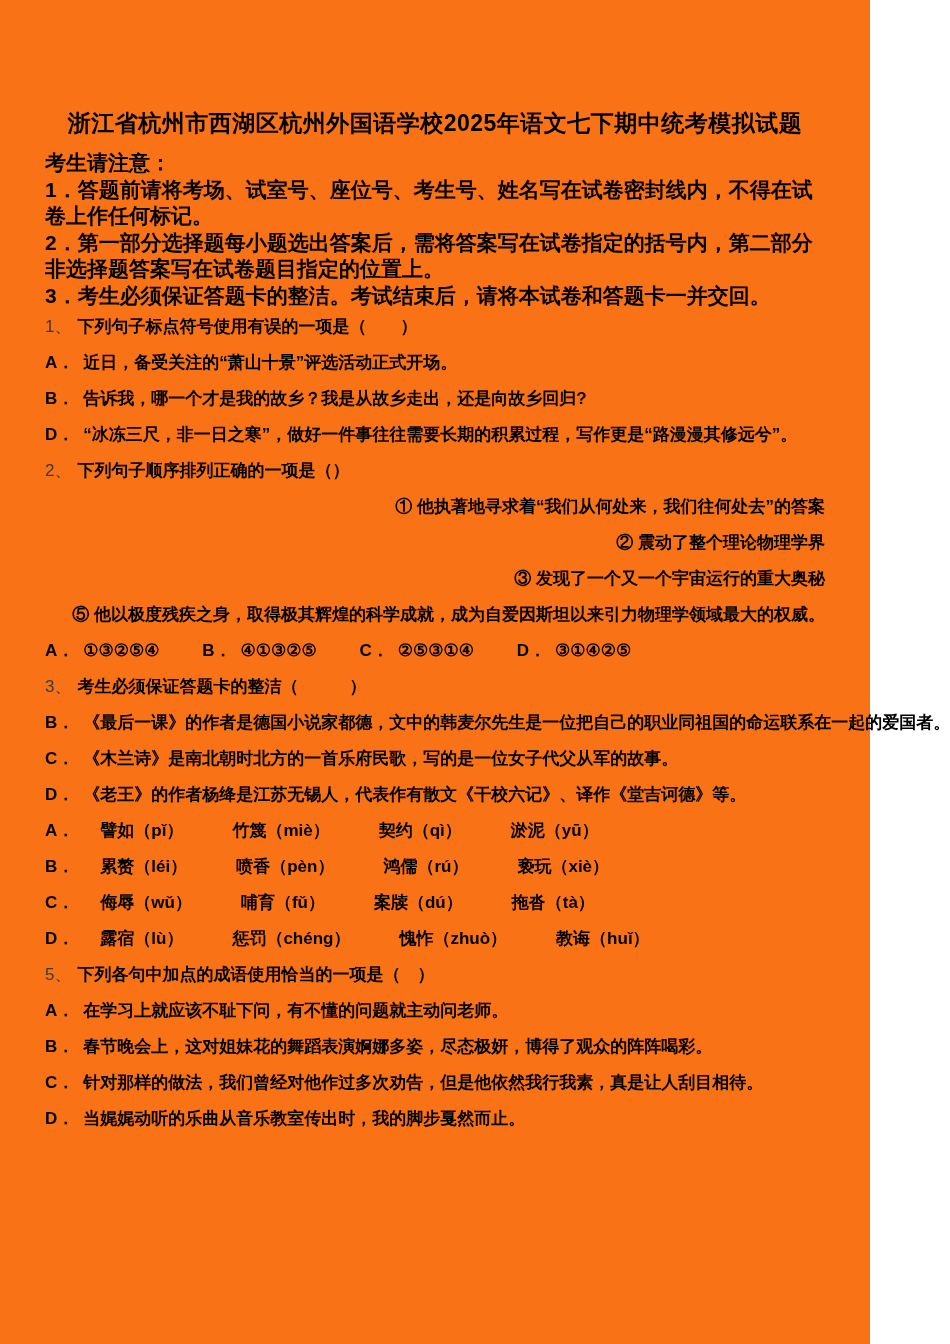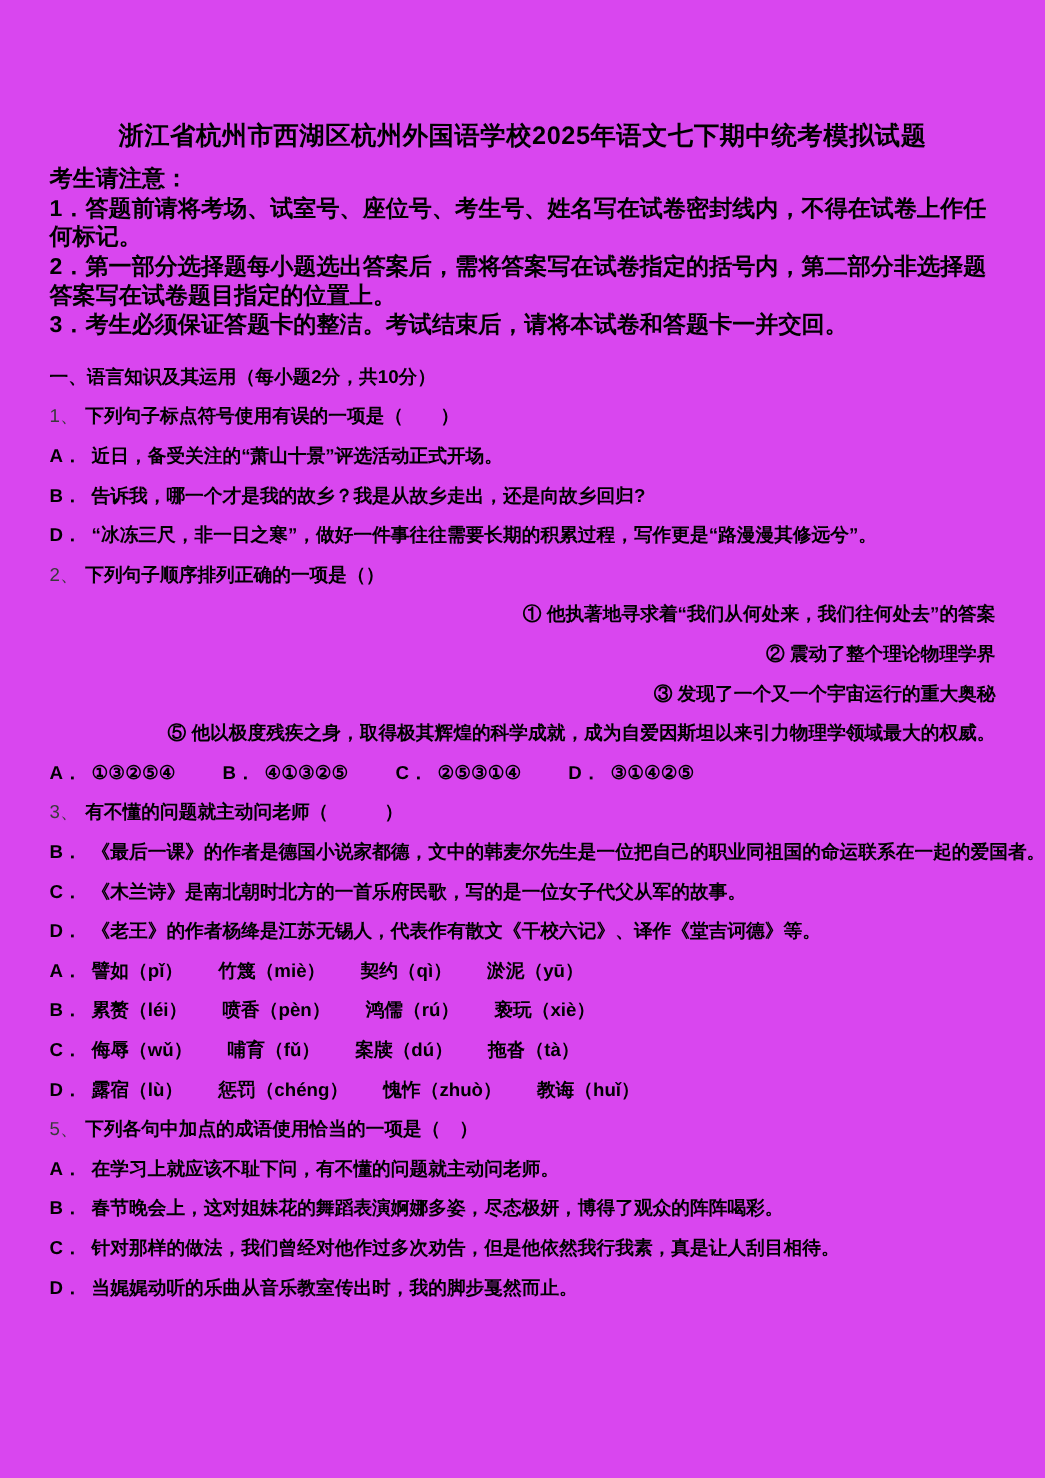--- a/index.html
+++ b/index.html
@@ -10,24 +10,24 @@
     height: 1344px;
     overflow: hidden;
   }
   body {
     color: #000000;
     font-family: "Liberation Sans", sans-serif;
     -webkit-font-smoothing: antialiased;
   }
   .page {
     box-sizing: border-box;
-    width: 950px;
+    width: 870px;
     height: 1344px;
     padding: 108px 45px 16px 45px;
-    background: #d946ef;
+    background: #f97316;
   }
   .doc-title {
     margin: 0 0 12px 0;
     text-align: center;
     font-size: 23px;
     font-weight: 700;
     letter-spacing: 0.5px;
     line-height: 30px;
   }
   .notice p {
@@ -61,38 +61,38 @@
   .sentence {
     font-weight: 700;
     text-align: right;
   }
   .inline-opt {
     margin-right: 38px;
   }
   .inline-opt:last-child { margin-right: 0; }
   .word-group {
     margin-right: 32px;
+    margin-left: 17px;
   }
   .word-group:last-child { margin-right: 0; }
 </style>
 </head>
 <body>
 
 <div class="page">
 
   <h1 class="doc-title">浙江省杭州市西湖区杭州外国语学校2025年语文七下期中统考模拟试题</h1>
 
   <div class="notice">
     <p>考生请注意：</p>
     <p>1．答题前请将考场、试室号、座位号、考生号、姓名写在试卷密封线内，不得在试卷上作任何标记。</p>
     <p>2．第一部分选择题每小题选出答案后，需将答案写在试卷指定的括号内，第二部分非选择题答案写在试卷题目指定的位置上。</p>
     <p>3．考生必须保证答题卡的整洁。考试结束后，请将本试卷和答题卡一并交回。</p>
   </div>
 
-  <p class="section-heading">一、语言知识及其运用（每小题2分，共10分）</p>
 
   <div>
     <p class="qline"><span class="qnum">1、</span><span>下列句子标点符号使用有误的一项是（　　）</span></p>
     <p class="qline"><span class="opt-label">A．</span><span>近日，备受关注的“萧山十景”评选活动正式开场。</span></p>
     <p class="qline"><span class="opt-label">B．</span><span>告诉我，哪一个才是我的故乡？我是从故乡走出，还是向故乡回归?</span></p>
     <p class="qline"><span class="opt-label">D．</span><span>“冰冻三尺，非一日之寒”，做好一件事往往需要长期的积累过程，写作更是“路漫漫其修远兮”。</span></p>
   </div>
 
   <div>
     <p class="qline"><span class="qnum">2、</span><span>下列句子顺序排列正确的一项是（）</span></p>
@@ -102,21 +102,21 @@
     <p class="qline sentence">⑤ 他以极度残疾之身，取得极其辉煌的科学成就，成为自爱因斯坦以来引力物理学领域最大的权威。</p>
     <p class="qline">
       <span class="inline-opt"><span class="opt-label">A．</span><span>①③②⑤④</span></span>
       <span class="inline-opt"><span class="opt-label">B．</span><span>④①③②⑤</span></span>
       <span class="inline-opt"><span class="opt-label">C．</span><span>②⑤③①④</span></span>
       <span class="inline-opt"><span class="opt-label">D．</span><span>③①④②⑤</span></span>
     </p>
   </div>
 
   <div>
-    <p class="qline"><span class="qnum">3、</span><span>有不懂的问题就主动问老师（　　　）</span></p>
+    <p class="qline"><span class="qnum">3、</span><span>考生必须保证答题卡的整洁（　　　）</span></p>
     <p class="qline"><span class="opt-label">B．</span><span>《最后一课》的作者是德国小说家都德，文中的韩麦尔先生是一位把自己的职业同祖国的命运联系在一起的爱国者。</span></p>
     <p class="qline"><span class="opt-label">C．</span><span>《木兰诗》是南北朝时北方的一首乐府民歌，写的是一位女子代父从军的故事。</span></p>
     <p class="qline"><span class="opt-label">D．</span><span>《老王》的作者杨绛是江苏无锡人，代表作有散文《干校六记》、译作《堂吉诃德》等。</span></p>
   </div>
 
   <div>
     <p class="qline"><span class="opt-label">A．</span><span class="word-group">譬如（pǐ）</span><span class="word-group">竹篾（miè）</span><span class="word-group">契约（qì）</span><span class="word-group">淤泥（yū）</span></p>
     <p class="qline"><span class="opt-label">B．</span><span class="word-group">累赘（léi）</span><span class="word-group">喷香（pèn）</span><span class="word-group">鸿儒（rú）</span><span class="word-group">亵玩（xiè）</span></p>
     <p class="qline"><span class="opt-label">C．</span><span class="word-group">侮辱（wǔ）</span><span class="word-group">哺育（fǔ）</span><span class="word-group">案牍（dú）</span><span class="word-group">拖沓（tà）</span></p>
     <p class="qline"><span class="opt-label">D．</span><span class="word-group">露宿（lù）</span><span class="word-group">惩罚（chéng）</span><span class="word-group">愧怍（zhuò）</span><span class="word-group">教诲（huǐ）</span></p>

